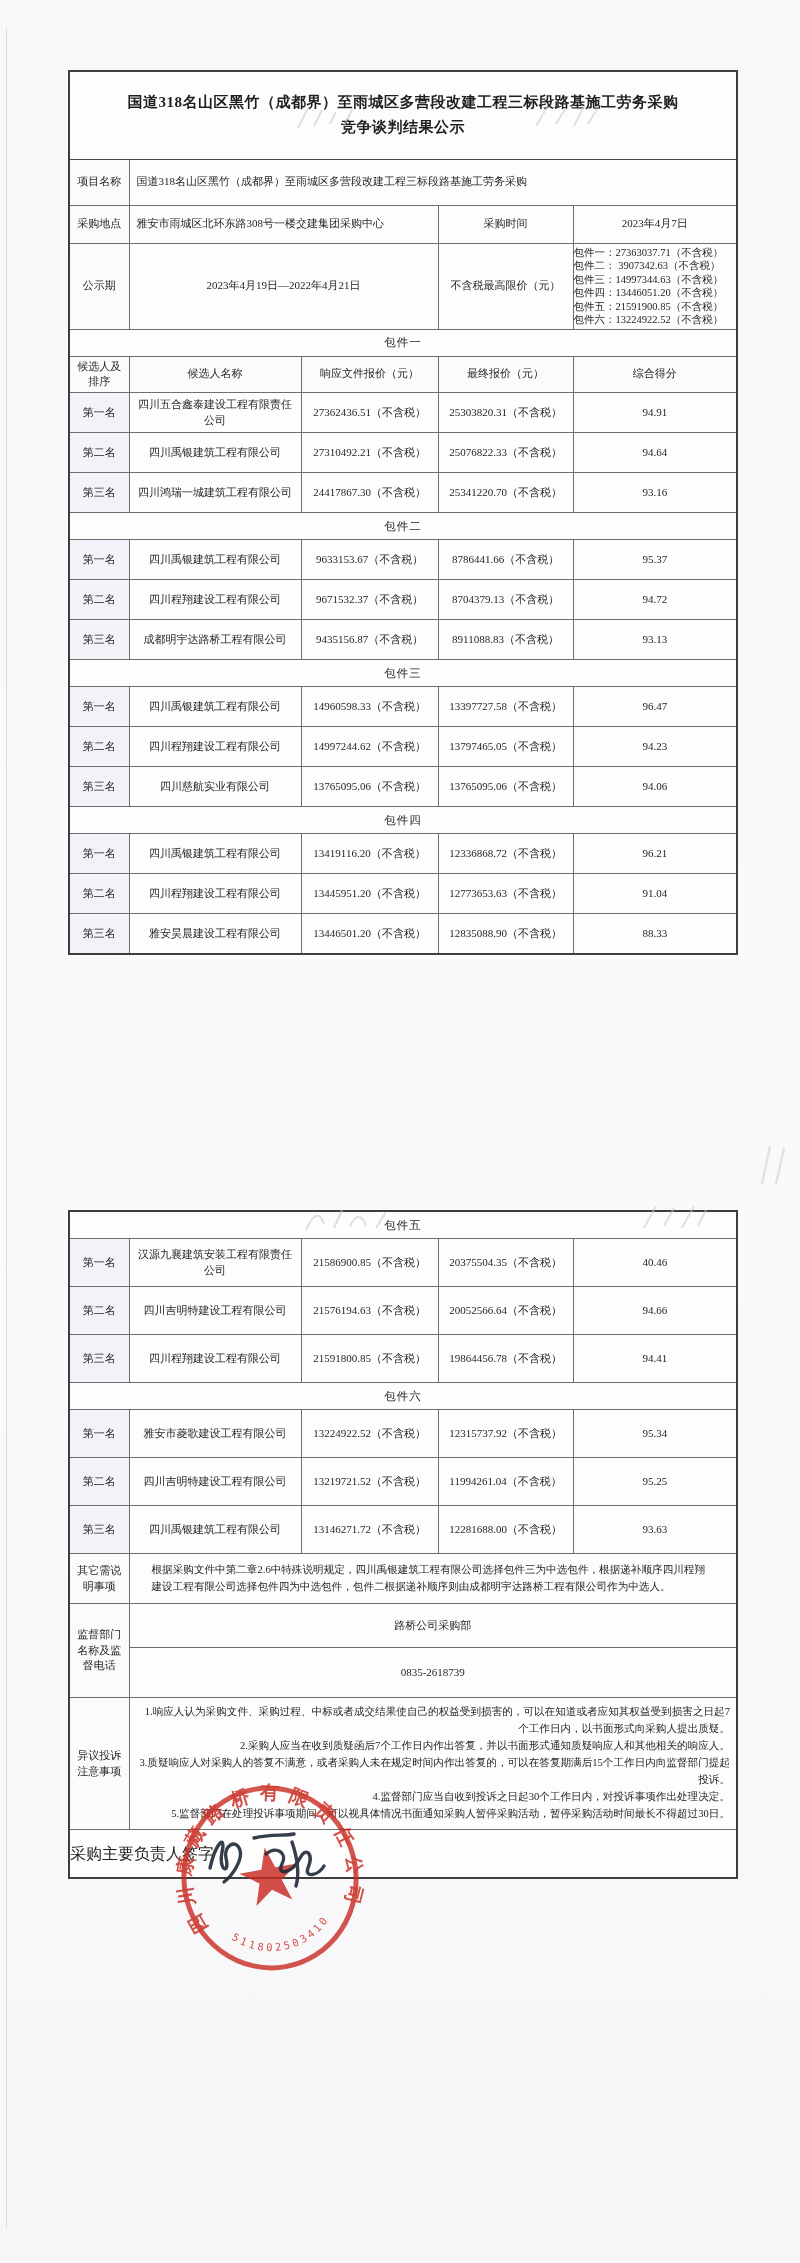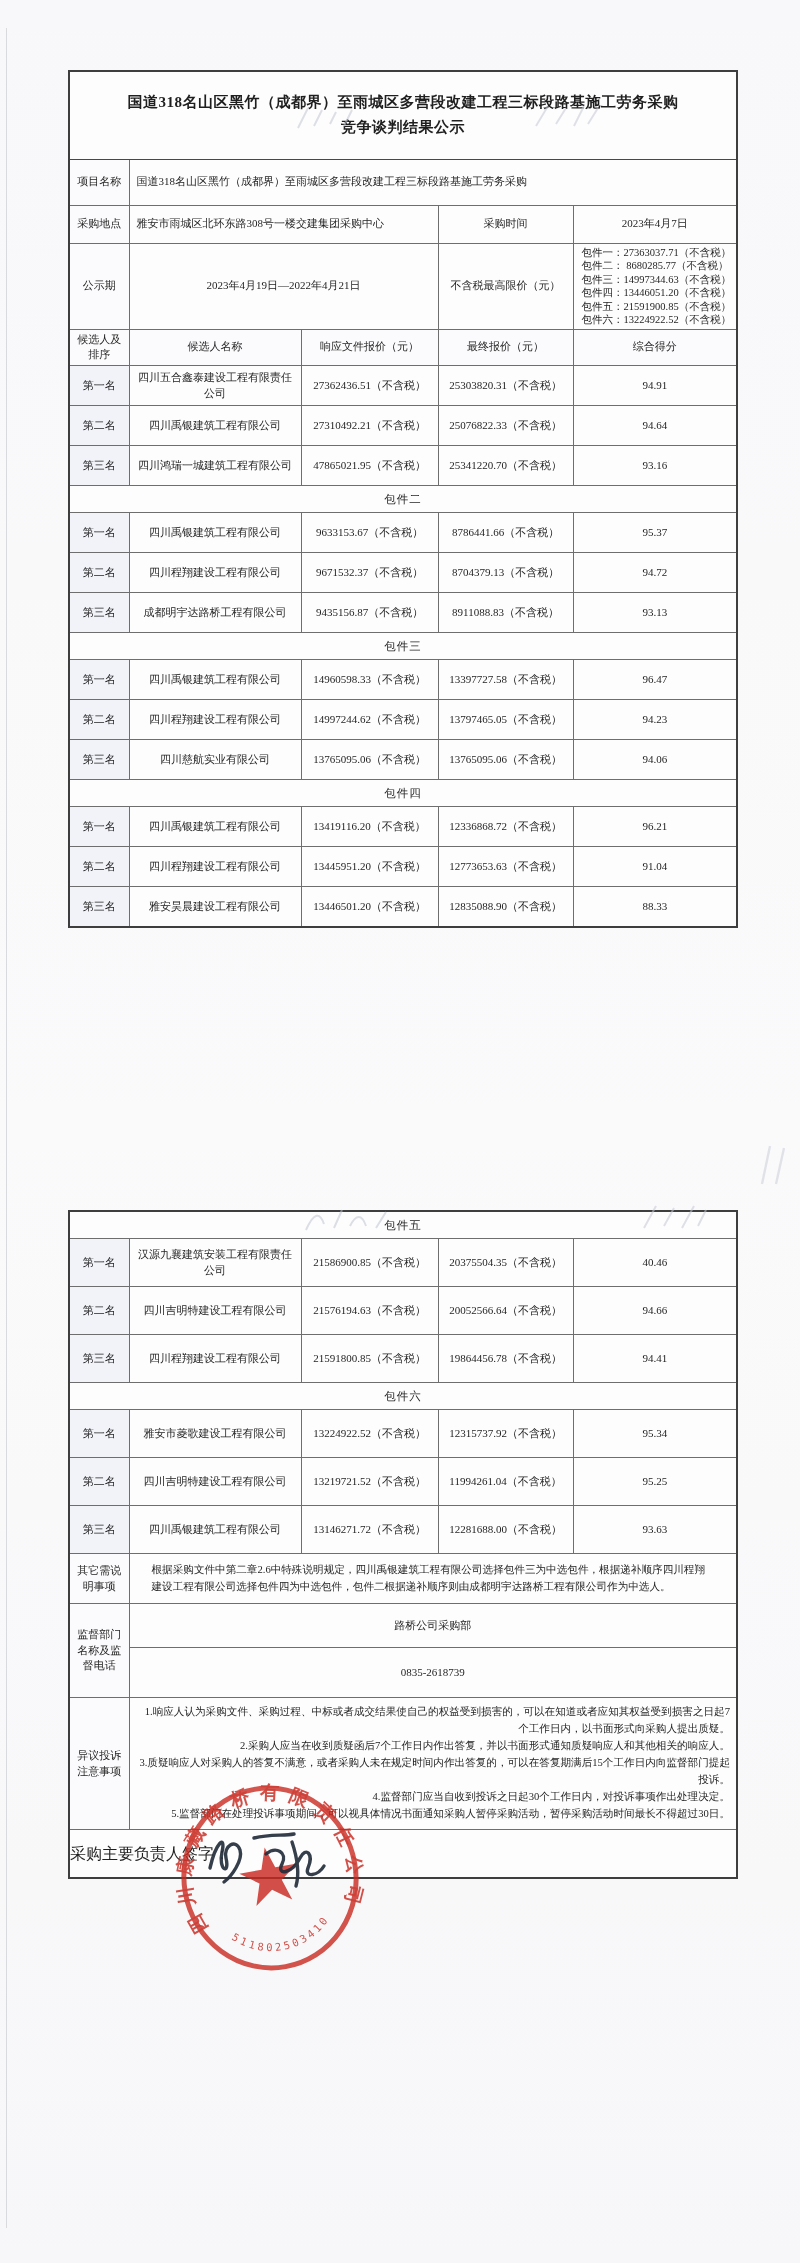--- a/index.html
+++ b/index.html
@@ -15,21 +15,21 @@
   .page-edge{position:absolute;left:6px;top:28px;width:1px;height:2200px;background:#d9dade;}
   table{border-collapse:collapse;table-layout:fixed;position:absolute;left:68px;width:668px;background:#fdfdfe;}
   #table-page1{top:70px;border:2px solid #3e3e3e;}
   #table-page2{top:1210px;border:2px solid #3e3e3e;}
   td{border:1px solid #6e6e6e;font-size:11px;line-height:1.45;padding:2px 4px;text-align:center;vertical-align:middle;word-break:break-all;}
   .title-row{height:88px;}
   .title-cell{font-size:15px;font-weight:bold;letter-spacing:.5px;line-height:1.7;border-bottom:1.6px solid #484848;}
   .h46{height:46px;}.h40{height:38px;}.h72{height:70px;}
   .left{text-align:left;padding-left:7px;}
   .label-cell{background:#fbfbfd;}
-  .price-list{font-size:10.5px;line-height:13.5px;text-align:left;padding-left:8px;}
+  .price-list{font-size:10.5px;line-height:13.5px;text-align:left;padding-left:0;}
   .price-list div{white-space:nowrap;}
   .section-bar{height:22px;font-size:11.5px;letter-spacing:1px;}
   .hdr-row{height:36px;}
   .hdr-row td{font-size:11px;}
   .p1-row{height:40px;}
   .p2-row{height:48px;}
   .rank-cell{background:#f2f3f9;}
   .notes-row{height:50px;}
   .notes-text{text-align:left;font-size:10.6px;line-height:1.55;padding:3px 22px;}
   .sup-row1{height:44px;}
@@ -72,29 +72,32 @@
         <td colspan="2" class="left">雅安市雨城区北环东路308号一楼交建集团采购中心</td>
         <td>采购时间</td>
         <td>2023年4月7日</td>
       </tr>
       <tr class="h72">
         <td class="label-cell">公示期</td>
         <td colspan="2">2023年4月19日—2022年4月21日</td>
         <td>不含税最高限价（元）</td>
         <td class="price-list">
             <div>包件一：27363037.71（不含税）</div>
-            <div>包件二： 8680285.77（不含税）</div>
+            <div>包件二： 3907342.63（不含税）</div>
             <div>包件三：14997344.63（不含税）</div>
             <div>包件四：13446051.20（不含税）</div>
             <div>包件五：21591900.85（不含税）</div>
             <div>包件六：13224922.52（不含税）</div>
           </td>
       </tr>
     </tbody>
     <tbody id="packages-page1">
+        <tr>
+          <td class="section-bar" colspan="5">包件一</td>
+        </tr>
         <tr class="hdr-row">
           <td class="label-cell">候选人及排序</td>
           <td class="label-cell">候选人名称</td>
           <td class="label-cell">响应文件报价（元）</td>
           <td class="label-cell">最终报价（元）</td>
           <td class="label-cell">综合得分</td>
         </tr>
         <tr class="p1-row">
           <td class="rank-cell">第一名</td>
           <td>四川五合鑫泰建设工程有限责任公司</td>
@@ -105,21 +108,21 @@
         <tr class="p1-row">
           <td class="rank-cell">第二名</td>
           <td>四川禹银建筑工程有限公司</td>
           <td>27310492.21（不含税）</td>
           <td>25076822.33（不含税）</td>
           <td>94.64</td>
         </tr>
         <tr class="p1-row">
           <td class="rank-cell">第三名</td>
           <td>四川鸿瑞一城建筑工程有限公司</td>
-          <td>47865021.95（不含税）</td>
+          <td>24417867.30（不含税）</td>
           <td>25341220.70（不含税）</td>
           <td>93.16</td>
         </tr>
         <tr>
           <td class="section-bar" colspan="5">包件二</td>
         </tr>
         <tr class="p1-row">
           <td class="rank-cell">第一名</td>
           <td>四川禹银建筑工程有限公司</td>
           <td>9633153.67（不含税）</td>

